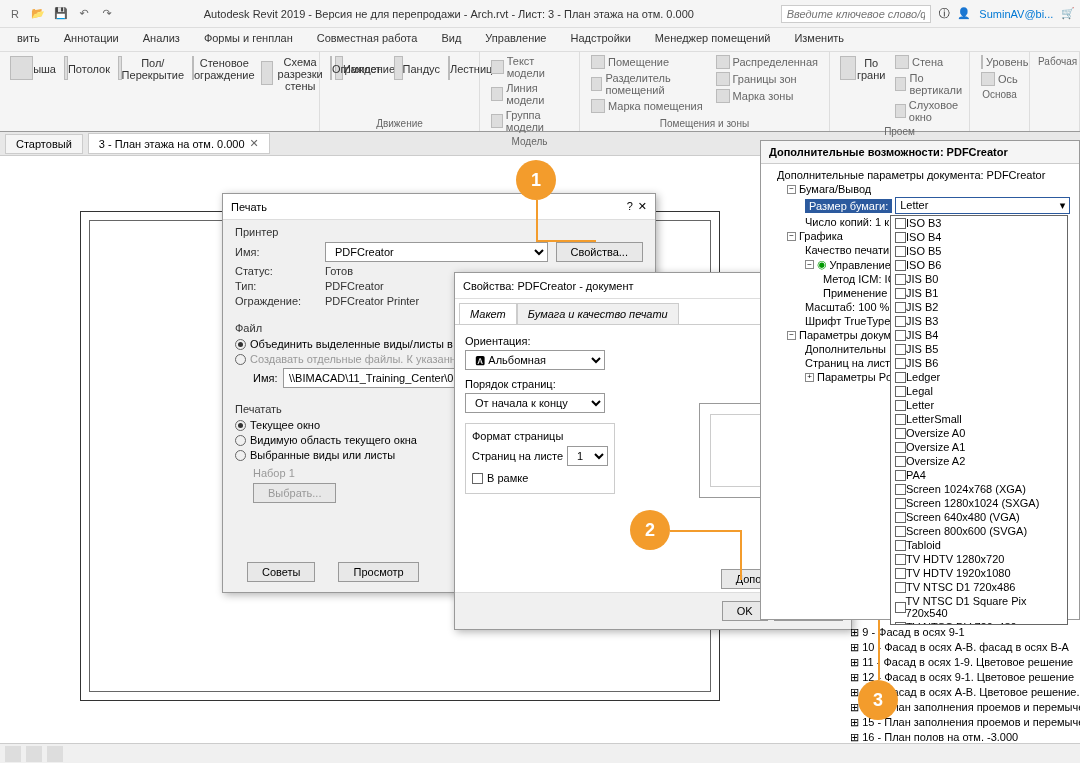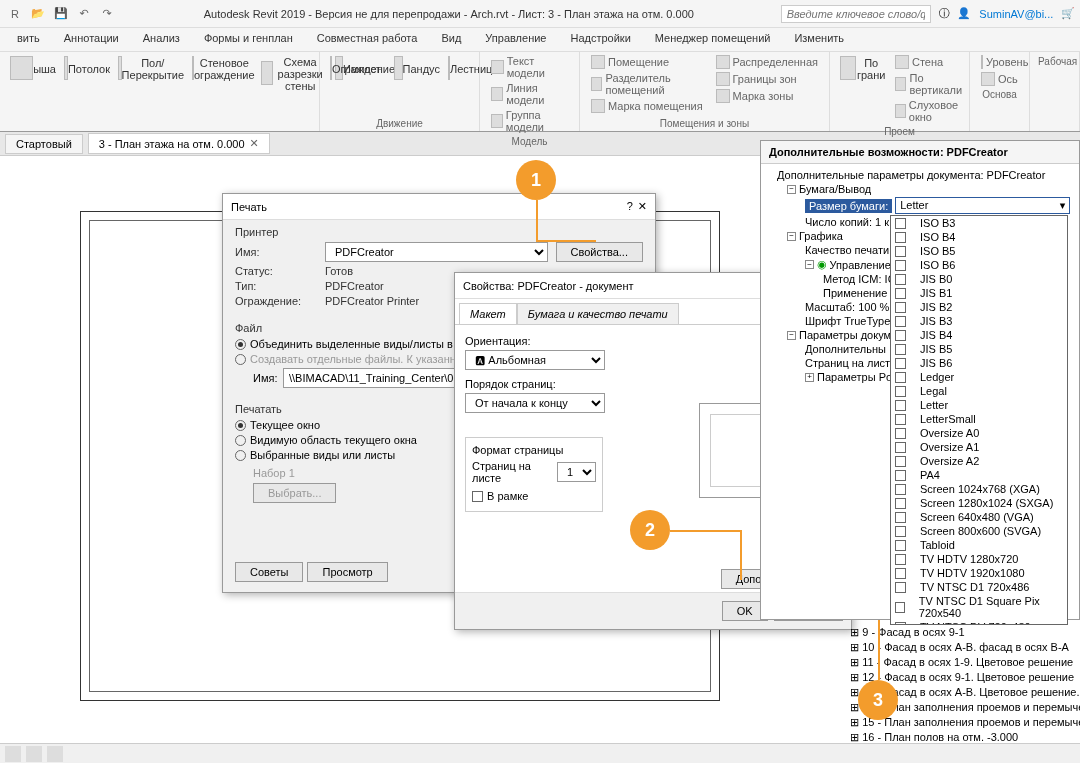--- a/index.html
+++ b/index.html
@@ -73,21 +73,21 @@
 .right-panel { position: absolute; right: 0; top: 140px; width: 320px; height: 480px; background: #fff; border: 1px solid #999; }
 .panel-header { padding: 5px 8px; background: #f5f5f5; border-bottom: 1px solid #ccc; font-weight: bold; }
 .tree { padding: 4px; font-size: 10px; }
 .tree-node { padding: 1px 0 1px 12px; display: flex; align-items: center; gap: 3px; }
 .tree-toggle { width: 9px; height: 9px; border: 1px solid #888; display: flex; align-items: center; justify-content: center; font-size: 8px; line-height: 1; }
 .selected-field { background: #2c5a9e; color: #fff; padding: 1px 4px; }
 .dropdown-field { border: 1px solid #2c5a9e; background: #fff; padding: 1px 4px; display: flex; justify-content: space-between; width: 175px; }
 
 
 .size-dropdown { position: absolute; right: 12px; top: 215px; width: 178px; background: #fff; border: 1px solid #666; z-index: 100; max-height: 410px; overflow-y: auto; }
-.size-item { padding: 1px 4px; display: flex; align-items: center; gap: 14px; font-size: 10px; }
+.size-item { padding: 1px 4px; display: flex; align-items: center; gap: 0; font-size: 10px; }
 .checkbox { width: 11px; height: 11px; border: 1px solid #666; background: #fff; }
 
 
 .browser-items { position: absolute; right: 0; top: 625px; width: 230px; font-size: 10px; }
 .browser-item { padding: 1px 0; display: flex; gap: 3px; white-space: nowrap; }
 
 
 .callout { position: absolute; width: 40px; height: 40px; background: #f39c2c; border-radius: 50%; display: flex; align-items: center; justify-content: center; color: #fff; font-size: 18px; font-weight: bold; z-index: 200; }
 .callout-line { position: absolute; background: #f39c2c; z-index: 199; }
 
@@ -339,21 +339,21 @@
         <div class="radio-circle"></div>
         <span>Видимую область текущего окна</span>
       </div>
     <div class="radio">
         <div class="radio-circle"></div>
         <span>Выбранные виды или листы</span>
       </div>
     <div style="margin:6px 0 0 18px;color:#999">Набор 1</div>
     <button class="btn" style="margin:4px 0 0 18px;color:#999">Выбрать...</button>
   </div>
-  <div style="position:absolute;bottom:10px;left:12px;display:flex;gap:4px">
+  <div style="position:absolute;bottom:10px;left:24px;display:flex;gap:23px">
     <button class="btn">Советы</button>
     <button class="btn">Просмотр</button>
   </div>
 </div>
 
 <div class="dialog props-dialog">
   <div class="dialog-title">
     <span>Свойства: PDFCreator - документ</span>
     <div class="dialog-controls">
         <span>✕</span>
@@ -361,21 +361,21 @@
   </div>
   <div class="tabs" style="padding:4px 4px 0 4px">
     <div class="tab active">Макет</div>
     <div class="tab">Бумага и качество печати</div>
   </div>
   <div class="tab-content">
     <div style="margin-bottom:3px">Ориентация:</div>
     <select class="form-select" style="width:140px"><option>🅰 <span>Альбомная</span></option></select>
     <div style="margin:8px 0 3px">Порядок страниц:</div>
     <select class="form-select" style="width:140px"><option>От начала к концу</option></select>
-    <div class="fieldset" style="margin-top:24px;width:138px">
+    <div class="fieldset" style="margin-top:10px;width:150px">
       <div style="margin-bottom:4px">Формат страницы</div>
       <div class="form-row">
         <span style="width:95px">Страниц на листе</span>
         <select class="form-select" style="width:40px"><option>1</option></select>
       </div>
       <div class="radio" style="margin-top:6px">
           <div class="checkbox"></div>
           <span>В рамке</span>
         </div>
     </div>

